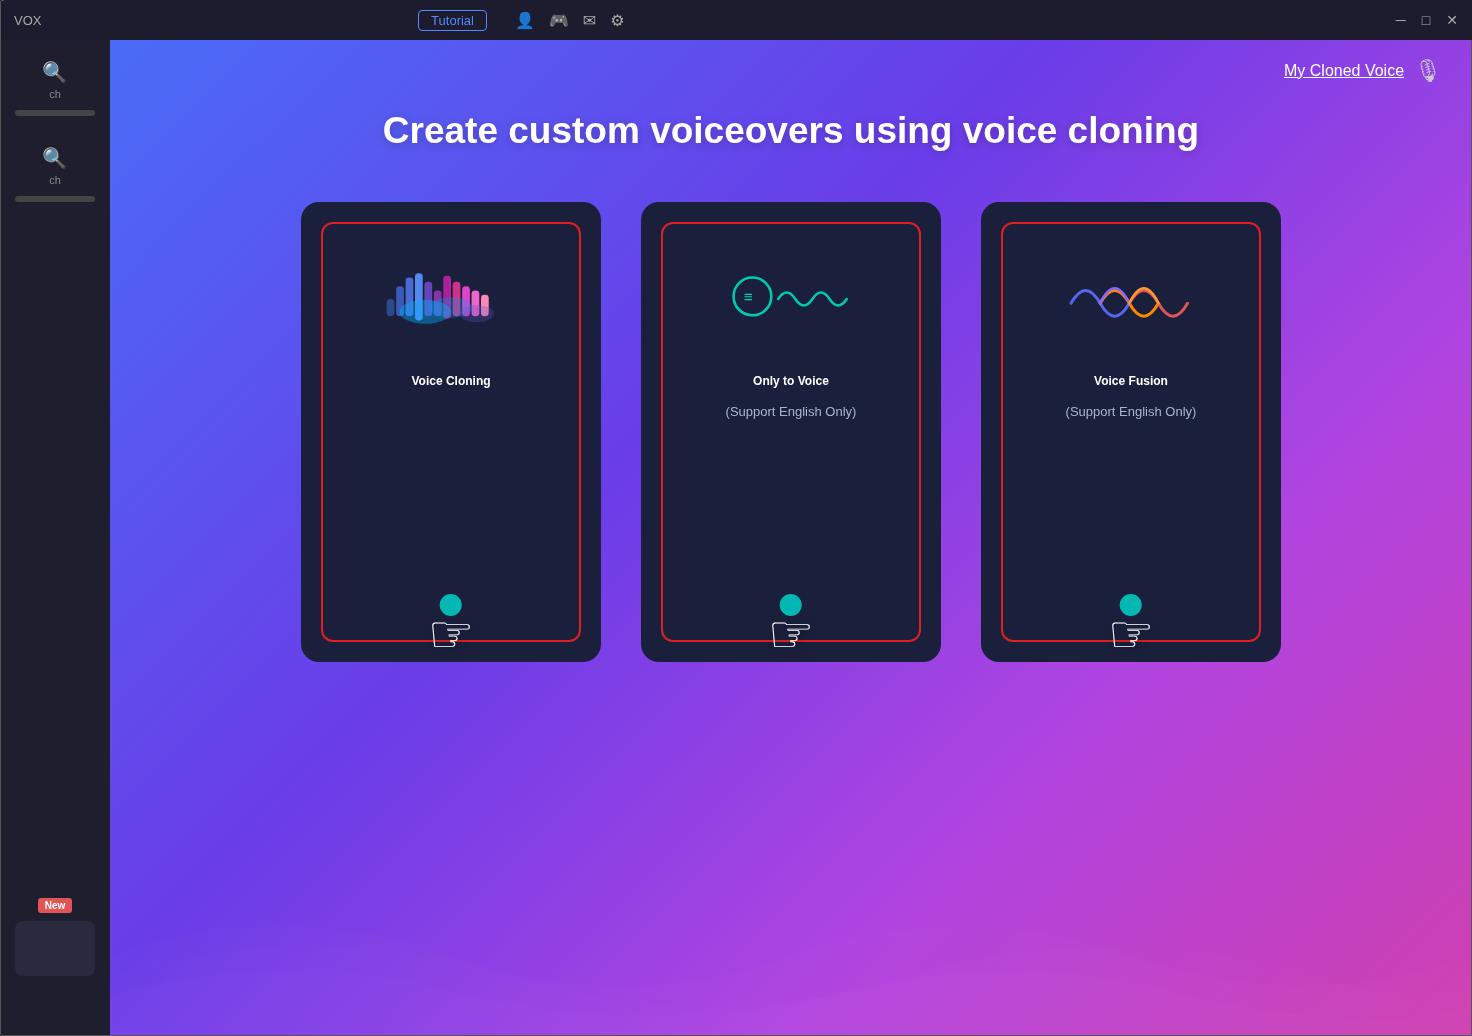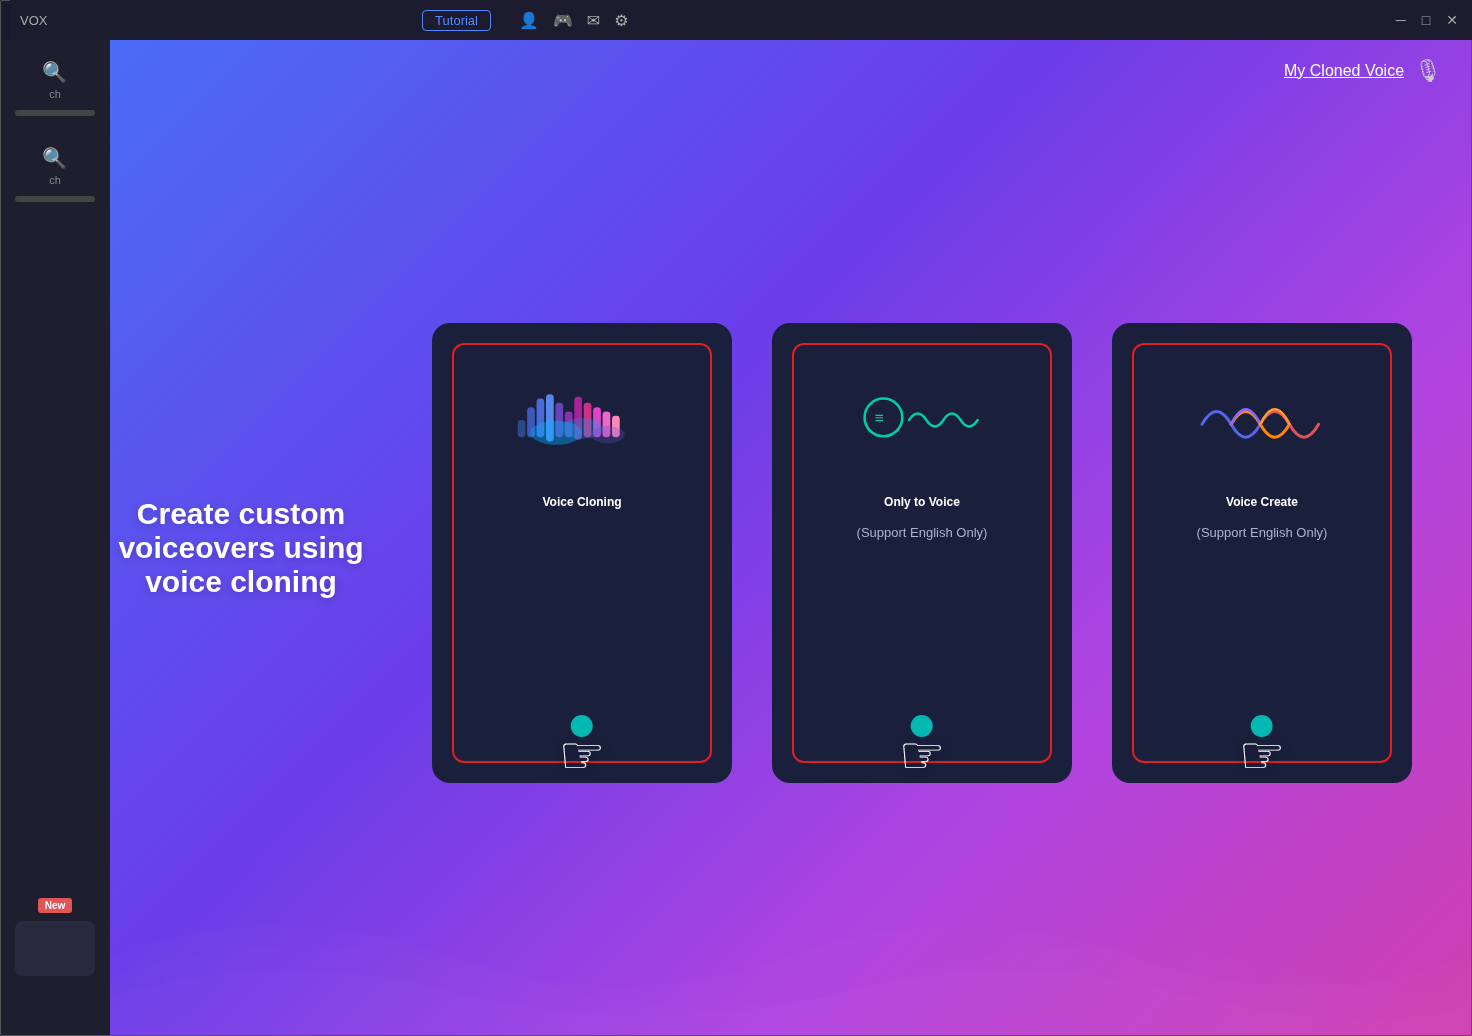--- a/index.html
+++ b/index.html
@@ -7,21 +7,21 @@
       width: 1472px;
       height: 1036px;
       overflow: hidden;
       font-family: 'Segoe UI', Arial, sans-serif;
       background: #1a1a2e;
     }
 
     
     .title-bar {
       position: absolute;
-      top: 0; left: 10px; right: 0;
+      top: 0; left: 4px; right: 0;
       height: 40px;
       background: #1c1c2e;
       display: flex;
       align-items: center;
       z-index: 100;
     }
     .title-bar-app {
       color: #aaa;
       font-size: 13px;
       padding-left: 10px;
@@ -119,21 +119,21 @@
 
     
     .main {
       position: absolute;
       top: 40px;
       left: 110px;
       right: 0;
       bottom: 0;
       background: linear-gradient(135deg, #4a6cf7 0%, #6a3de8 40%, #b044e0 70%, #d040b0 100%);
       display: flex;
-      flex-direction: row;
+      flex-direction: column;
       align-items: center;
       padding-top: 30px;
       overflow: hidden;
     }
 
     
     .top-right {
       position: absolute;
       top: 18px;
       right: 30px;
@@ -148,21 +148,21 @@
       cursor: pointer;
     }
     .mic-icon {
       color: #ccc;
       font-size: 22px;
     }
 
     
     .main-heading {
       color: #fff;
-      font-size: 30px;
+      font-size: 37px;
       font-weight: 700;
       text-align: center;
       margin-top: 40px;
       margin-bottom: 50px;
       text-shadow: 0 2px 8px rgba(0,0,0,0.2);
     }
 
     
     .cards-container {
       display: flex;
@@ -375,21 +375,21 @@
           <svg class="wave-svg" viewBox="0 0 160 70">
 
             <path d="M10 40 Q27 10 44 40 Q61 70 78 40" fill="none" stroke="#5566ee" stroke-width="3.5" stroke-linecap="round"></path>
             <path d="M44 40 Q61 10 78 40 Q95 70 112 40" fill="none" stroke="#ff8800" stroke-width="3.5" stroke-linecap="round"></path>
             <path d="M78 40 Q95 10 112 40 Q129 70 146 40" fill="none" stroke="#e05555" stroke-width="3.5" stroke-linecap="round"></path>
 
             <path d="M44 40 Q61 5 78 40" fill="none" stroke="#8866ff" stroke-width="3" stroke-linecap="round"></path>
             <path d="M78 40 Q95 5 112 40" fill="none" stroke="#ff9933" stroke-width="3" stroke-linecap="round"></path>
           </svg>
         </div>
-        <div class="card-title">Voice Create</div>
+        <div class="card-title">Voice Fusion</div>
         <div class="card-subtitle">(Support English Only)</div>
         <div class="cursor-container">
           <div class="cursor-dot"></div>
           <span class="cursor-hand">☞</span>
         </div>
       </div>
     </div>
 
   </div>
 

